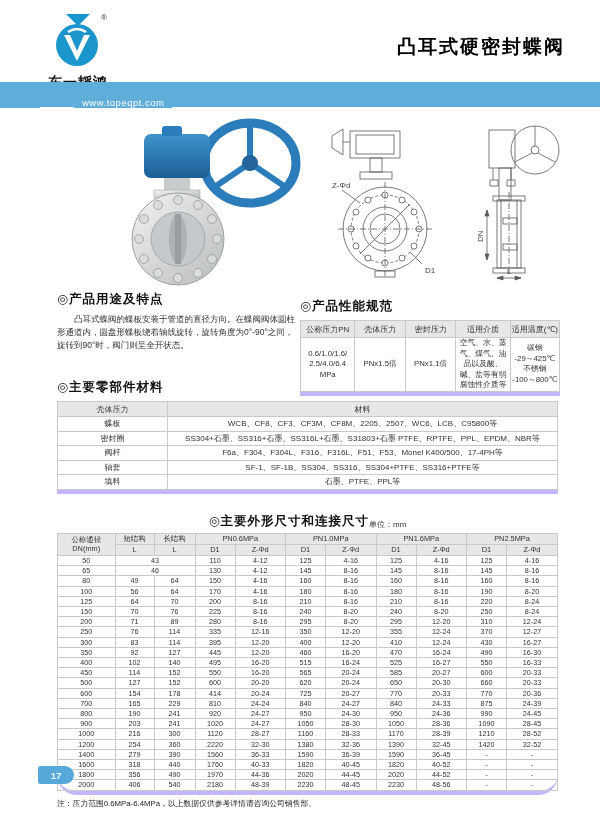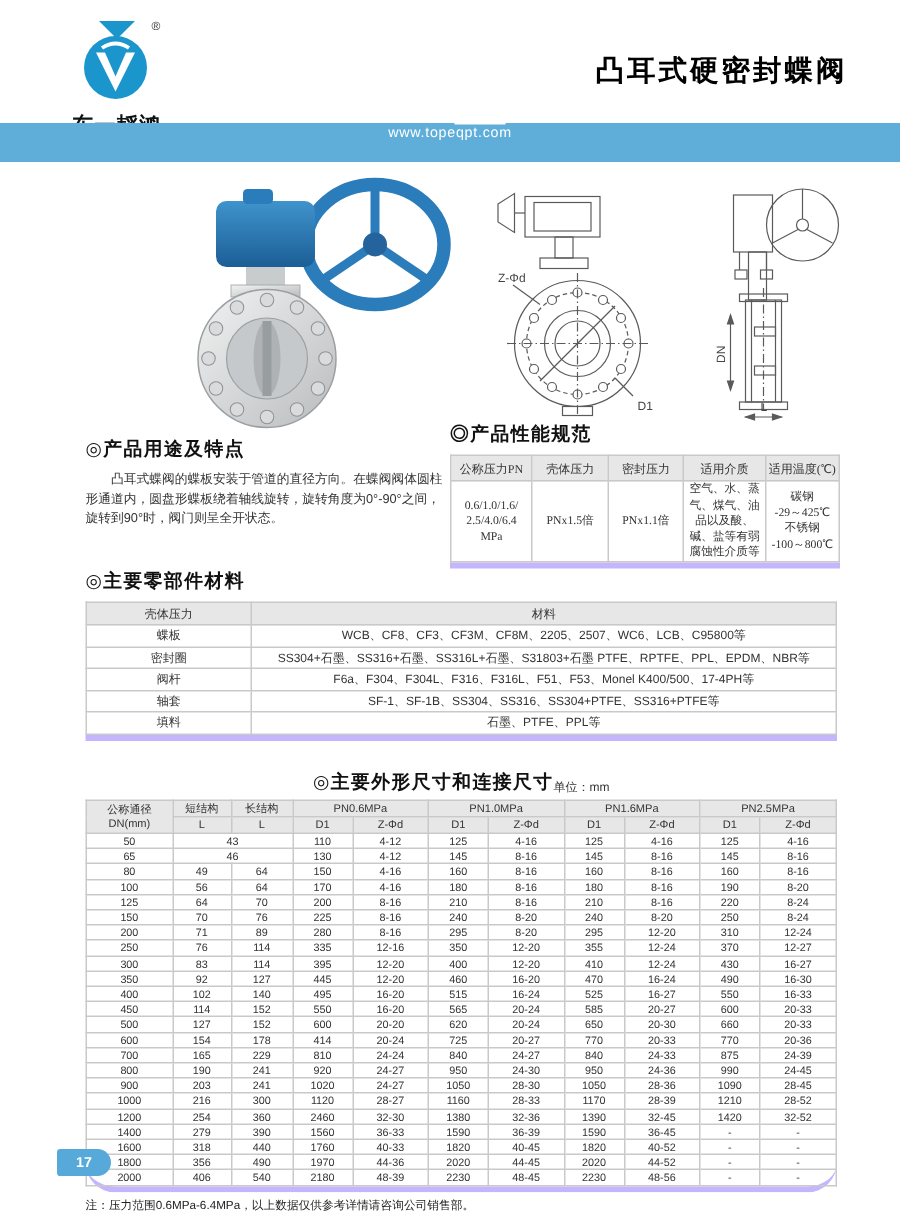--- a/index.html
+++ b/index.html
@@ -6,21 +6,21 @@
   html,body { background:#ffffff; }
   body { font-family:"Liberation Sans","DejaVu Sans",sans-serif; color:#222; }
   .page { position:relative; width:600px; height:819px; background:#fff; overflow:hidden; }
 
   
   .logo-block { position:absolute; left:38px; top:12px; width:80px; text-align:center; }
   .brand-name { font-size:14px; font-weight:bold; color:#111; letter-spacing:1px; margin-top:2px; }
   .page-title { position:absolute; right:35px; top:34px; font-size:19px; font-weight:bold; color:#000; letter-spacing:2px; }
 
   
-  .banner { position:absolute; left:0; top:82px; width:600px; height:26px; background:#5fadd9; display:flex; align-items:center;flex-direction:column; }
+  .banner { position:absolute; left:0; top:82px; width:600px; height:26px; background:#5fadd9; display:flex; align-items:flex-end; }
   .banner .seg1 { width:34px; height:1px; background:#fff; margin-left:40px; }
   .banner .site { color:#fff; font-size:9.5px; letter-spacing:0.5px; padding:0 8px; }
   .banner .seg2 { flex:1; height:1px; background:#fff; }
 
   
   .img-photo { position:absolute; left:92px; top:118px; }
   .img-front { position:absolute; left:330px; top:126px; }
   .img-side  { position:absolute; left:455px; top:122px; }
   svg text { font-family:"Liberation Sans",sans-serif; }
 
@@ -31,21 +31,21 @@
   .features { position:absolute; left:57px; top:291px; width:238px; }
   .features p { margin-top:5px; font-size:8.5px; line-height:1.5; color:#333; text-indent:2em; }
 
   
   table { border-collapse:collapse; width:100%; table-layout:fixed; }
   th,td { border:1px solid #c9c9c9; text-align:center; vertical-align:middle; color:#333; }
   thead th { background:#e7e7e7; font-weight:normal; }
   .tbl-wrap { border-bottom:4px solid #c4b5fd; }
 
   
-  .performance { position:absolute; left:300px; top:281px; width:260px;font-family:Liberation Serif, serif; }
+  .performance { position:absolute; left:300px; top:298px; width:260px; }
   .performance .tbl-wrap { margin-top:5px; }
   .performance th { font-size:8px; height:17px; }
   .performance td { font-size:7.8px; height:52px; line-height:1.35; white-space:pre-line; }
 
   
   .materials { position:absolute; left:57px; top:379px; width:501px; }
   .materials .tbl-wrap { margin-top:5px; }
   .materials th { font-size:8px; height:15px; }
   .materials td { font-size:8px; height:14.5px; }
 
@@ -561,21 +561,21 @@
               <td>28-33</td>
               <td>1170</td>
               <td>28-39</td>
               <td>1210</td>
               <td>28-52</td>
             </tr>
             <tr>
               <td>1200</td>
               <td>254</td>
               <td>360</td>
-              <td>2460</td>
+              <td>2220</td>
               <td>32-30</td>
               <td>1380</td>
               <td>32-36</td>
               <td>1390</td>
               <td>32-45</td>
               <td>1420</td>
               <td>32-52</td>
             </tr>
             <tr>
               <td>1400</td>

